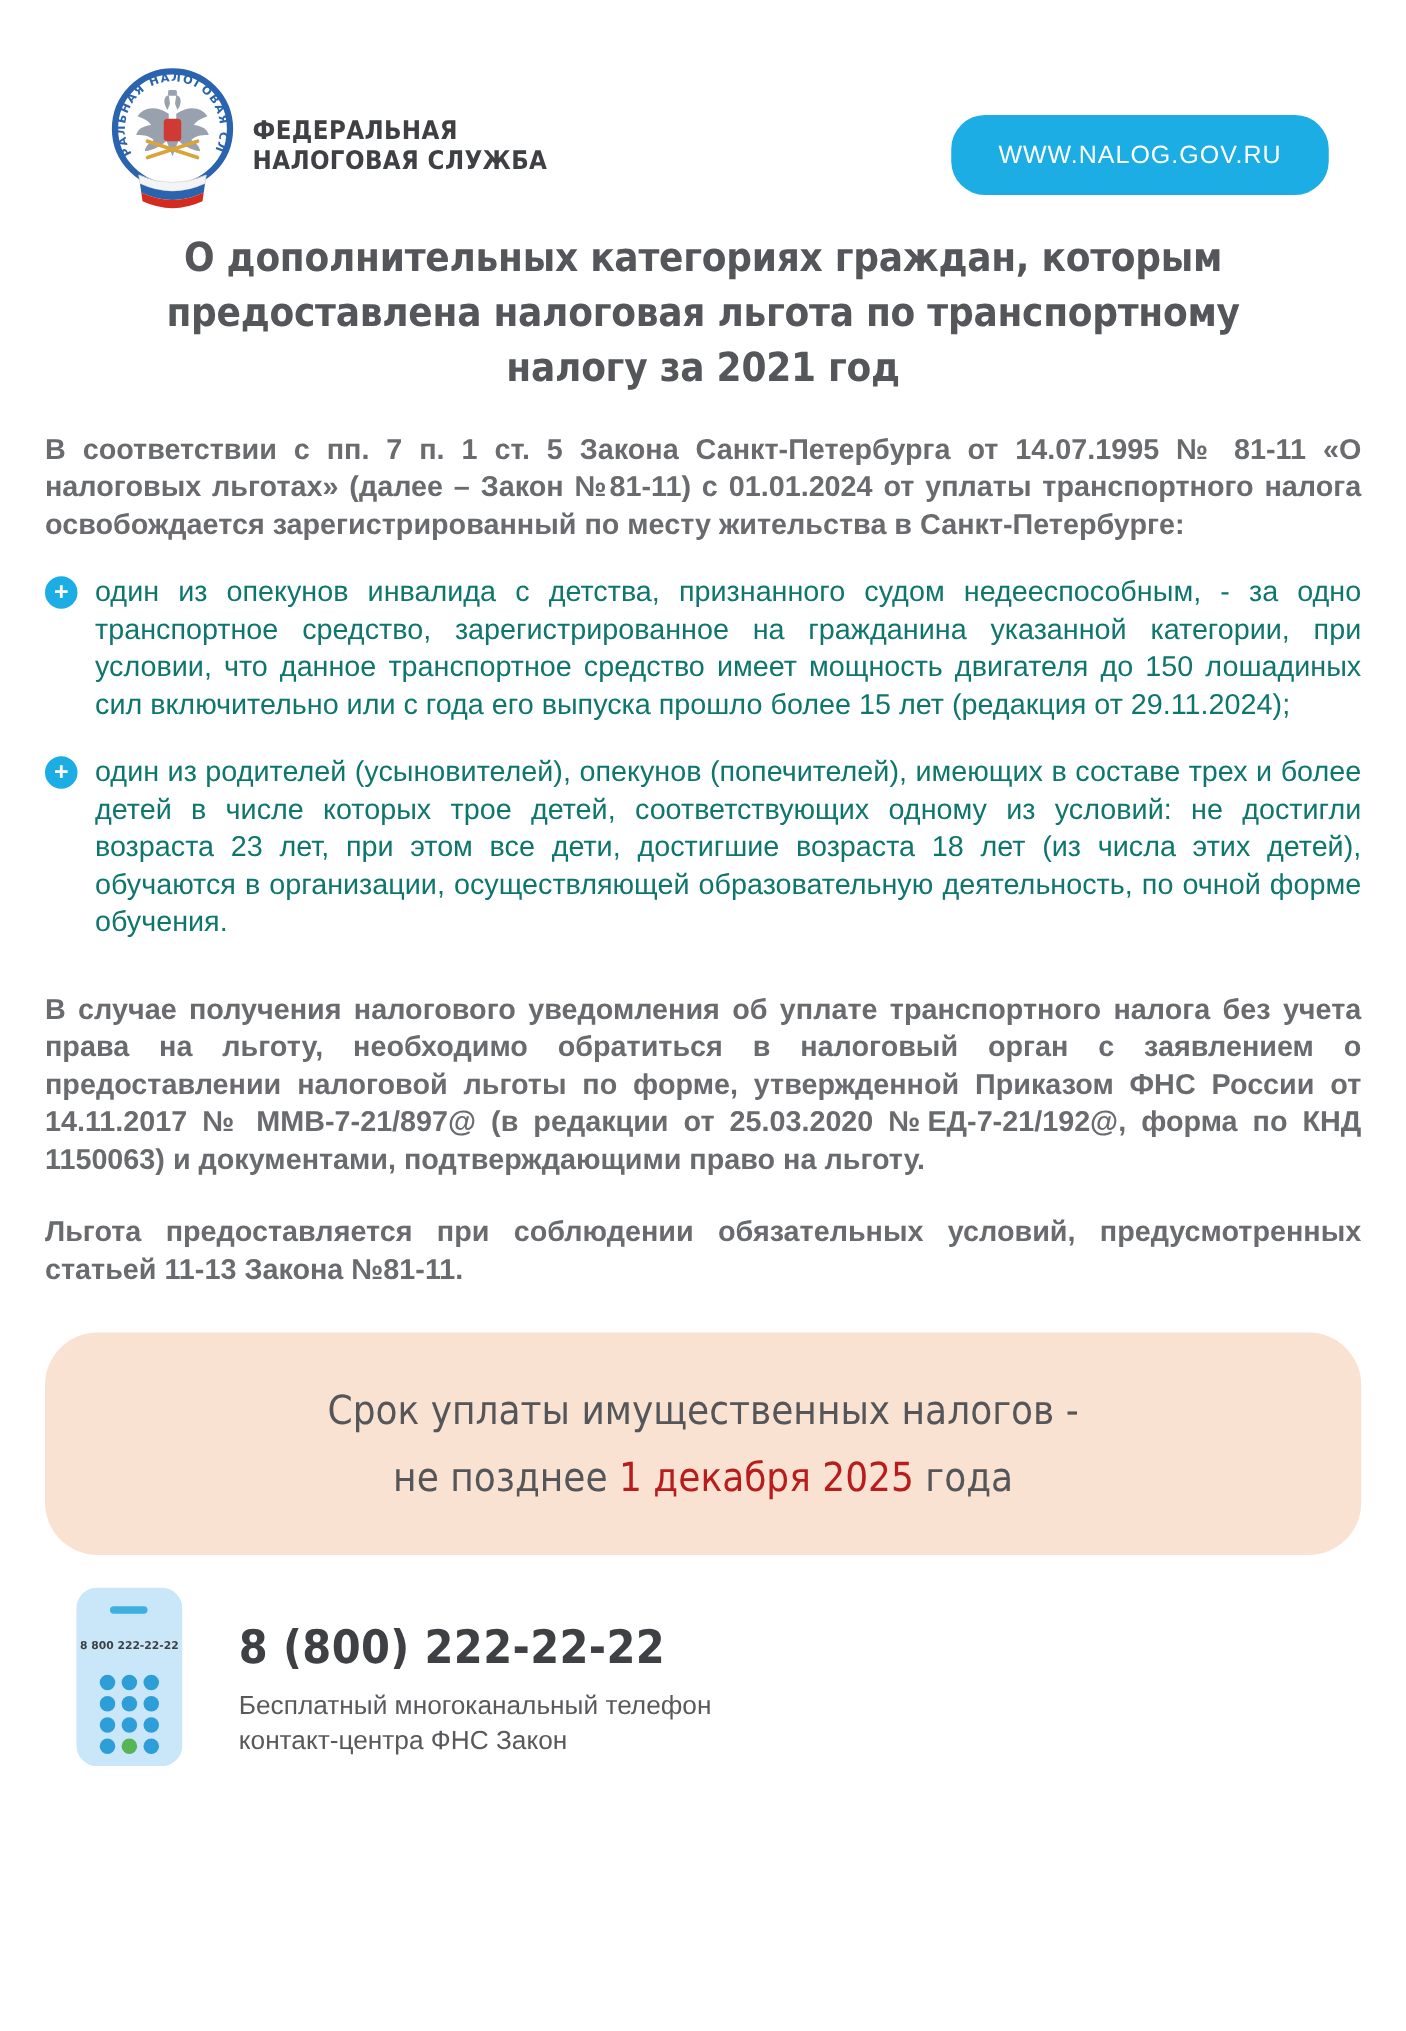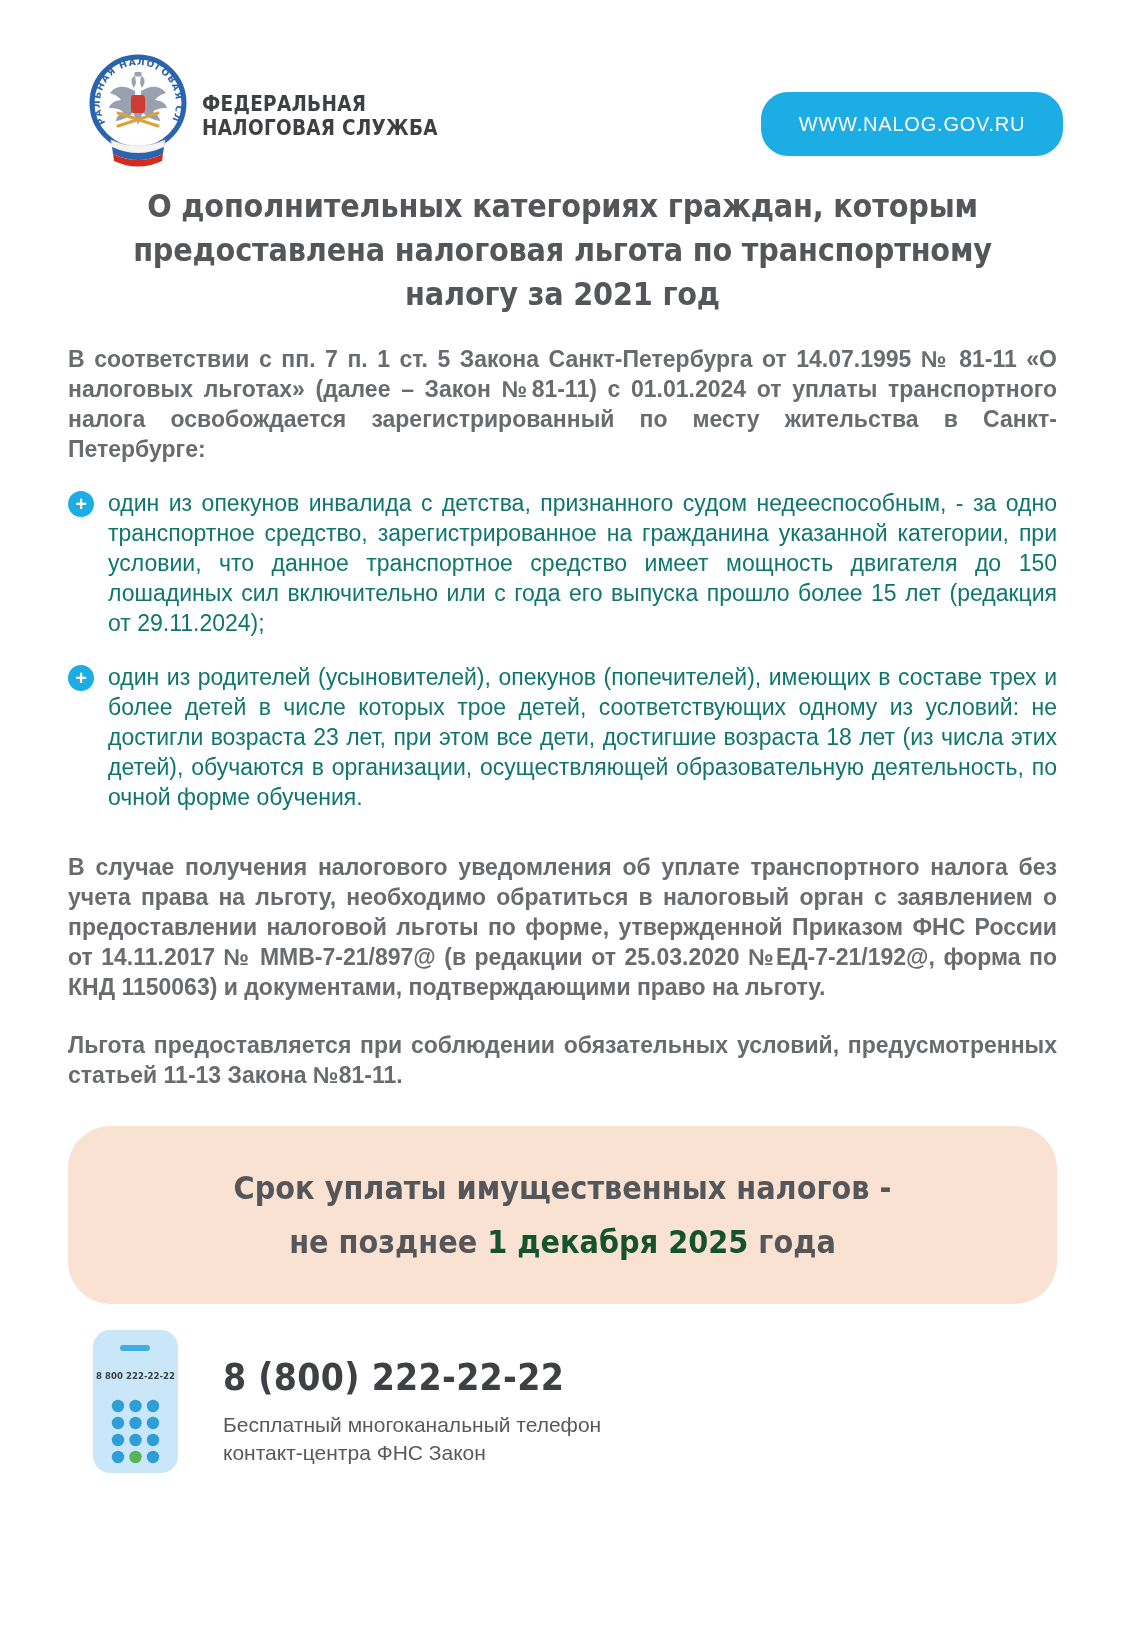--- a/index.html
+++ b/index.html
@@ -21,21 +21,21 @@
     color:#3E4044; letter-spacing:0.3px; text-transform:uppercase;
   }
   .site-pill {
     position:absolute; right:62px; top:92px;
     width:302px; height:64px; border-radius:27px;
     background:#1BADE4; color:#ffffff;
     display:flex; align-items:center; justify-content:center;
     font-size:20px; letter-spacing:0.8px; cursor:pointer;
   }
   
-  .content { padding:0 68px; }
+  .content { padding:0 36px; }
   .title {
     margin:4px auto 0; text-align:center;
     font-family:"DejaVu Sans", sans-serif; font-stretch:condensed;
     font-weight:bold; font-size:32px; line-height:44px;
     color:#54565A; letter-spacing:-0.2px;
   }
   .para {
     margin:28px 0 0; text-align:justify;
     font-size:23px; line-height:30px; color:#696B6E;font-weight:bold;
   }
@@ -52,24 +52,24 @@
   .bullet-text {
     margin-left:14px; text-align:justify;
     font-size:23px; line-height:30px; color:#0f766e;
   }
   
   .banner {
     margin-top:36px; height:178px; border-radius:42px;
     background:#F9E2D2;
     display:flex; flex-direction:column; align-items:center; justify-content:center;
     font-family:"DejaVu Sans", sans-serif; font-stretch:condensed;
-    font-weight:bold; font-size:32px; line-height:1; color:#54565A;
+    font-weight:normal; font-size:32px; line-height:1; color:#54565A;
   }
   .banner .row2 { margin-top:22px; }
-  .banner .hl { color:#14532d; }
+  .banner .hl { color:#b91c1c; }
   
   .footer { display:flex; align-items:flex-start; margin-top:26px; padding-left:25px; }
   .phone-info { margin-left:45px; margin-top:26px; }
   .phone-number {
     font-family:"DejaVu Sans", sans-serif; font-stretch:condensed;
     font-weight:bold; font-size:37px; color:#3E4044; letter-spacing:0.3px;
   }
   .phone-desc { margin-top:12px; font-size:21px; line-height:28px; color:#58595B; }
 </style>
 </head>

